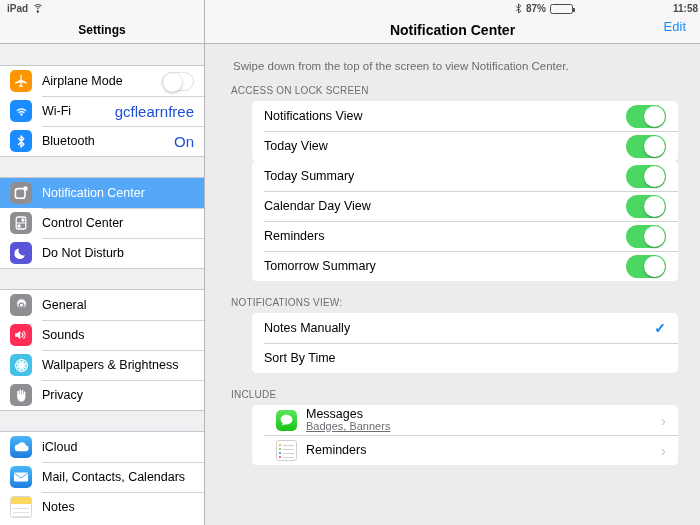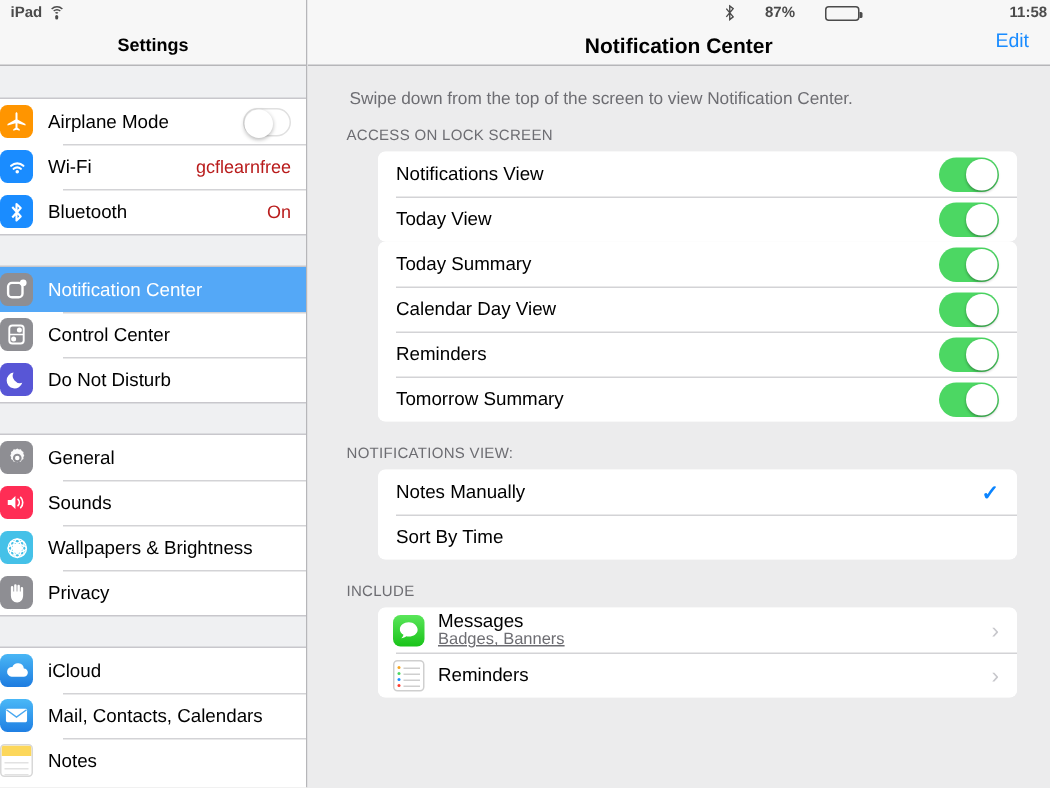--- a/index.html
+++ b/index.html
@@ -14,21 +14,21 @@
 
   
   .statusbar {
     position: absolute; top: 0; left: 0; width: 580px; height: 17px;
     display: flex; align-items: center;
     font-size: 10px; color: #4b4b4b; z-index: 20;
     pointer-events: none;
   }
   .sb-left { position: absolute; left: 7px; display: flex; align-items: center; gap: 4px; }
   .sb-center { position: absolute; left: 16px; width: 700px; text-align: right; font-weight: bold; font-size: 10px; }
-  .sb-right { position: absolute; right: 7px; display: flex; align-items: center; gap: 20px; font-weight: bold; }
+  .sb-right { position: absolute; right: 7px; display: flex; align-items: center; gap: 4px; font-weight: bold; }
   .sb-label { font-weight: bold; font-size: 10px; }
 
   .wifi-glyph { display:inline-block; width: 11px; height: 9px; position: relative; }
   .wifi-glyph i { position:absolute; border: 1.4px solid #4b4b4b; border-bottom-color: transparent;
       border-left-color: transparent; border-right-color: transparent; border-radius: 50%; left:50%; transform: translateX(-50%); }
   .wifi-glyph i:nth-child(1){ width:11px; height:11px; top:0px; }
   .wifi-glyph i:nth-child(2){ width:7px;  height:7px;  top:2.2px; }
   .wifi-glyph i:nth-child(3){ width:3.4px;height:3.4px;top:4.4px; }
   .wifi-dot { position:absolute; width:2.4px; height:2.4px; background:#4b4b4b; border-radius:50%; bottom:0.4px; left:50%; transform:translateX(-50%); }
 
@@ -49,36 +49,36 @@
     background: #f7f7f7;
     border-bottom: 1px solid #b6b6b9;
   }
   .sidebar-title { font-size: 12px; font-weight: bold; color: #000; }
   .sidebar-scroll { height: 480px; overflow: hidden; background: #fff; }
   .sb-gap { height: 22px; background: #eff0f2; border-top: 1px solid #c8c7cc; border-bottom: 1px solid #c8c7cc; }
   .sb-gap.first { border-top: none; }
 
   .sb-row {
     height: 30px; display: flex; align-items: center;
-    position: relative; background: #fff;
+    padding-left: 10px; position: relative; background: #fff;
   }
   .sb-row + .sb-row::before {
     content:''; position:absolute; left: 42px; right: 0; top: 0; height: 1px; background: #d3d3d6;
   }
   .sb-row.selected { background: #54a8f7; }
   .sb-row.selected + .sb-row::before { background: #d3d3d6; }
   .sb-row.selected::before { display: none; }
   .sb-icon {
     width: 22px; height: 22px; border-radius: 5px; flex: 0 0 22px;
     display: flex; align-items: center; justify-content: center;
     margin-right: 10px; position: relative; overflow: hidden;
   }
   .sb-label2 { font-size: 12.5px; color: #000; white-space: nowrap; }
   .sb-row.selected .sb-label2 { color: #fff; }
-  .sb-value { margin-left: auto; margin-right: 10px; font-size: 12px; color: #b91c1c; }
+  .sb-value { margin-left: auto; margin-right: 10px; font-size: 15px; color: #1d4ed8; }
 
   
   .ic-airplane { background: #ff9500; }
   .ic-wifi     { background: #1a8cff; }
   .ic-bt       { background: #1a8cff; }
   .ic-notif    { background: #8e8e93; }
   .ic-control  { background: #8e8e93; }
   .ic-dnd      { background: #5856d6; }
   .ic-general  { background: #8e8e93; }
   .ic-sounds   { background: #ff2d55; }
@@ -118,21 +118,21 @@
     position: absolute; top: 1px; right: 1px; width: 21px; height: 21px; border-radius: 50%;
     background: #fff; box-shadow: 0 1px 2px rgba(0,0,0,0.35);
   }
   .toggle.off { background: #fff; border: 1px solid #e0e0e0; }
   .toggle.off .knob { right: auto; left: 0px; top: 0px; box-shadow: 0 1px 3px rgba(0,0,0,0.3); }
 
   .check { margin-left: auto; color: #0a84ff; font-size: 14px; font-weight: bold; }
   .chevron { margin-left: auto; color: #c7c7cc; font-size: 15px; }
 
   
-  .cell.big { height: 30px; padding-left: 10px; }
+  .cell.big { height: 30px; padding-left: 24px; }
   .app-icon { width: 21px; height: 21px; border-radius: 5px; margin-right: 9px; flex: 0 0 21px; position: relative; overflow: hidden; }
   .ic-messages { background: linear-gradient(180deg,#5ae65a 0%,#19c319 100%); }
   .ic-reminders { background: #fff; border: 1px solid #cfcfcf; border-radius: 3px; }
   .rem-line { position:absolute; left:6px; right:2px; height:1px; background:#cfcfcf; }
   .rem-dot { position:absolute; left:2px; width:2px; height:2px; border-radius:50%; }
   .app-texts { display: flex; flex-direction: column; justify-content: center; }
   .app-name { font-size: 12.5px; color: #000; line-height: 13px; }
   .app-sub { font-size: 11px; color: #6d6d72; line-height: 11px; text-decoration: underline; }
 </style>
 </head>

